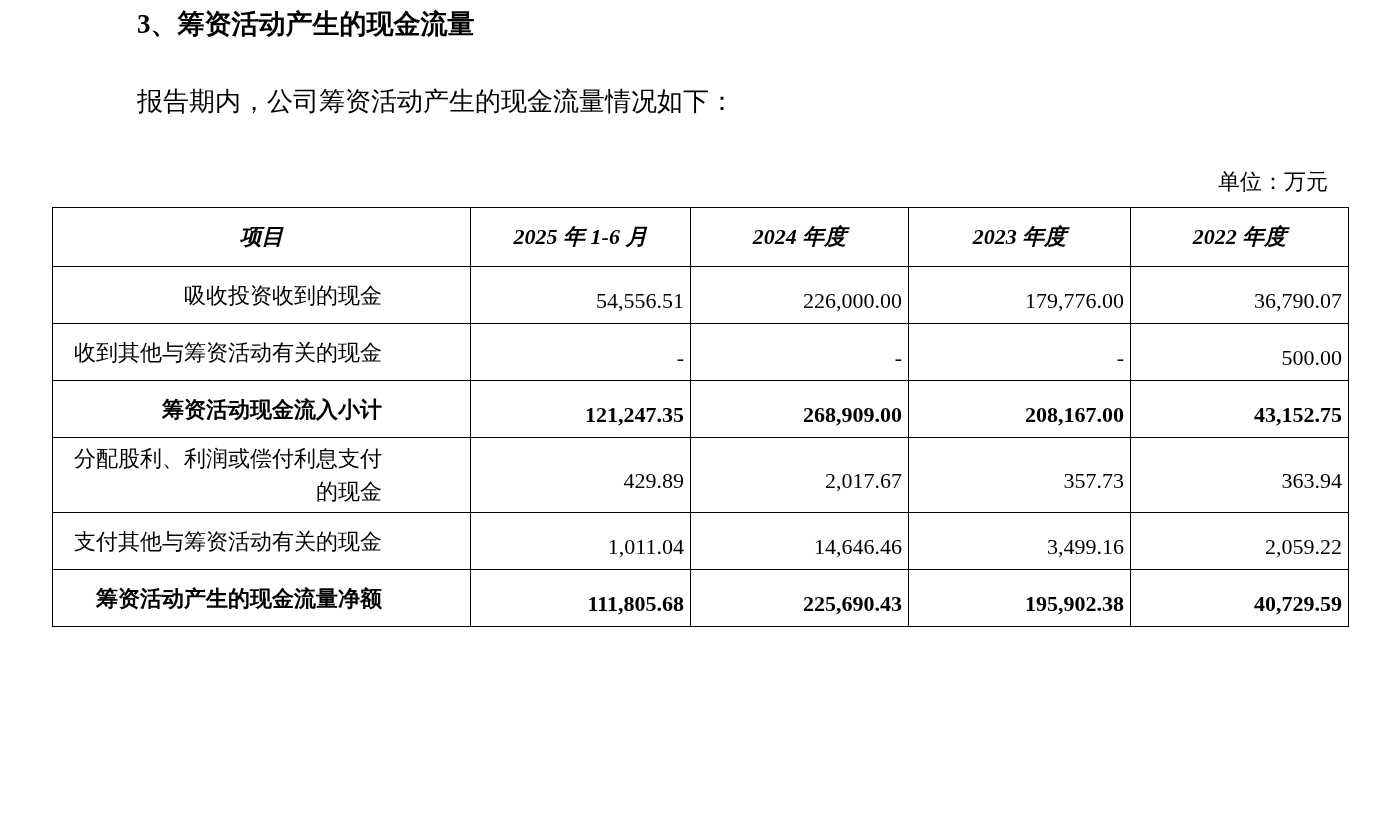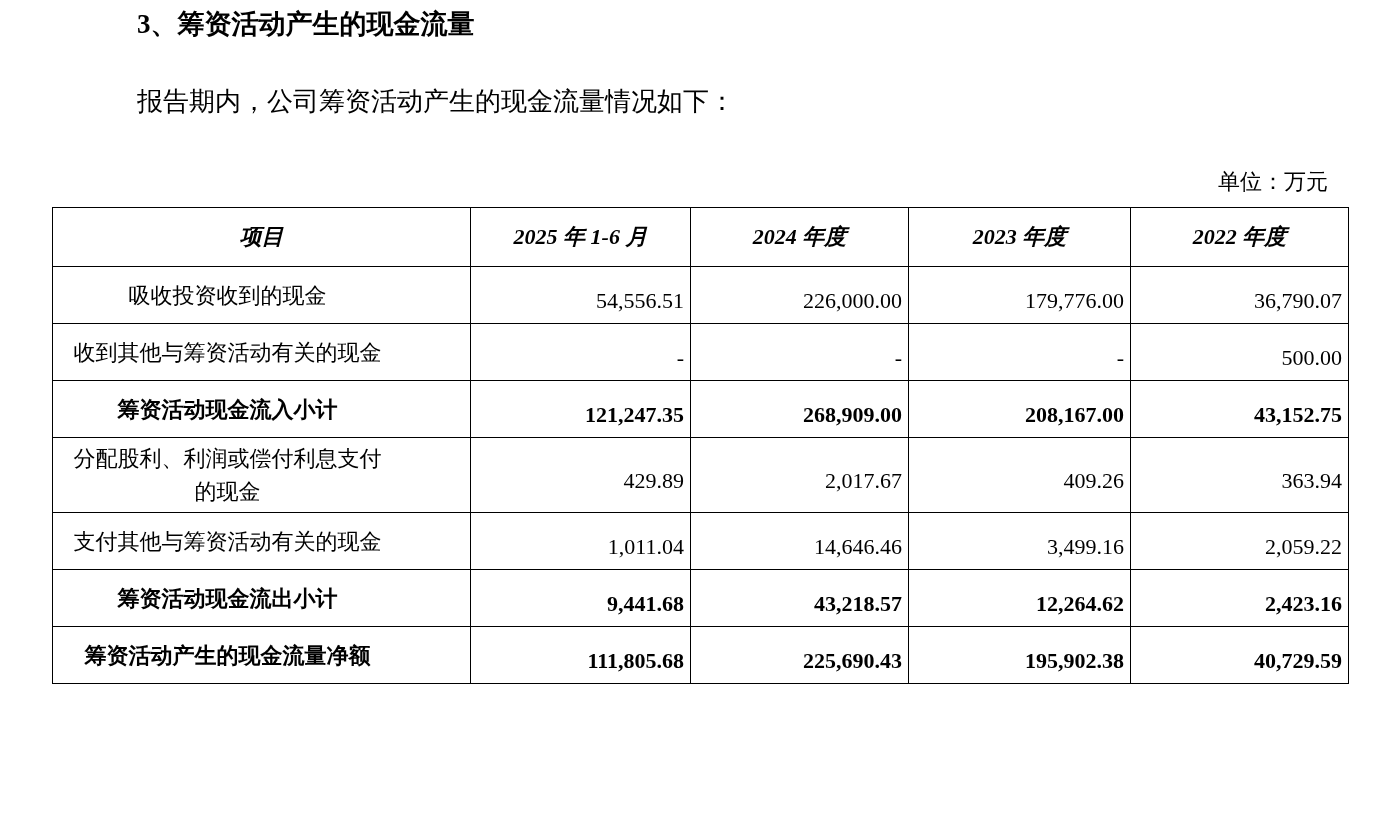--- a/index.html
+++ b/index.html
@@ -52,21 +52,21 @@
   }
   table.cashflow th {
     font-weight: bold;
     text-align: center;
     height: 54px;
     padding: 2px 4px;
     font-style: italic;
   }
   table.cashflow tr { height: 57px; }
   td.label {
-    text-align: center;
+    text-align: right;
     padding: 4px 88px 4px 20px;
     line-height: 1.5;
     word-break: break-all;
   }
   td.val {
     text-align: right;
     padding: 16px 6px 4px 4px;
   }
   tr.bold td { font-weight: bold; }
 </style>
@@ -115,36 +115,29 @@
         <td class="label">筹资活动现金流入小计</td>
         <td class="val">121,247.35</td>
         <td class="val">268,909.00</td>
         <td class="val">208,167.00</td>
         <td class="val">43,152.75</td>
       </tr>
       <tr>
         <td class="label">分配股利、利润或偿付利息支付的现金</td>
         <td class="val">429.89</td>
         <td class="val">2,017.67</td>
-        <td class="val">409.26</td>
+        <td class="val">357.73</td>
         <td class="val">363.94</td>
       </tr>
       <tr>
         <td class="label">支付其他与筹资活动有关的现金</td>
         <td class="val">1,011.04</td>
         <td class="val">14,646.46</td>
         <td class="val">3,499.16</td>
         <td class="val">2,059.22</td>
-      </tr>
-      <tr class="bold">
-        <td class="label">筹资活动现金流出小计</td>
-        <td class="val">9,441.68</td>
-        <td class="val">43,218.57</td>
-        <td class="val">12,264.62</td>
-        <td class="val">2,423.16</td>
       </tr>
       <tr class="bold">
         <td class="label">筹资活动产生的现金流量净额</td>
         <td class="val">111,805.68</td>
         <td class="val">225,690.43</td>
         <td class="val">195,902.38</td>
         <td class="val">40,729.59</td>
       </tr>
     </tbody>
 </table>

